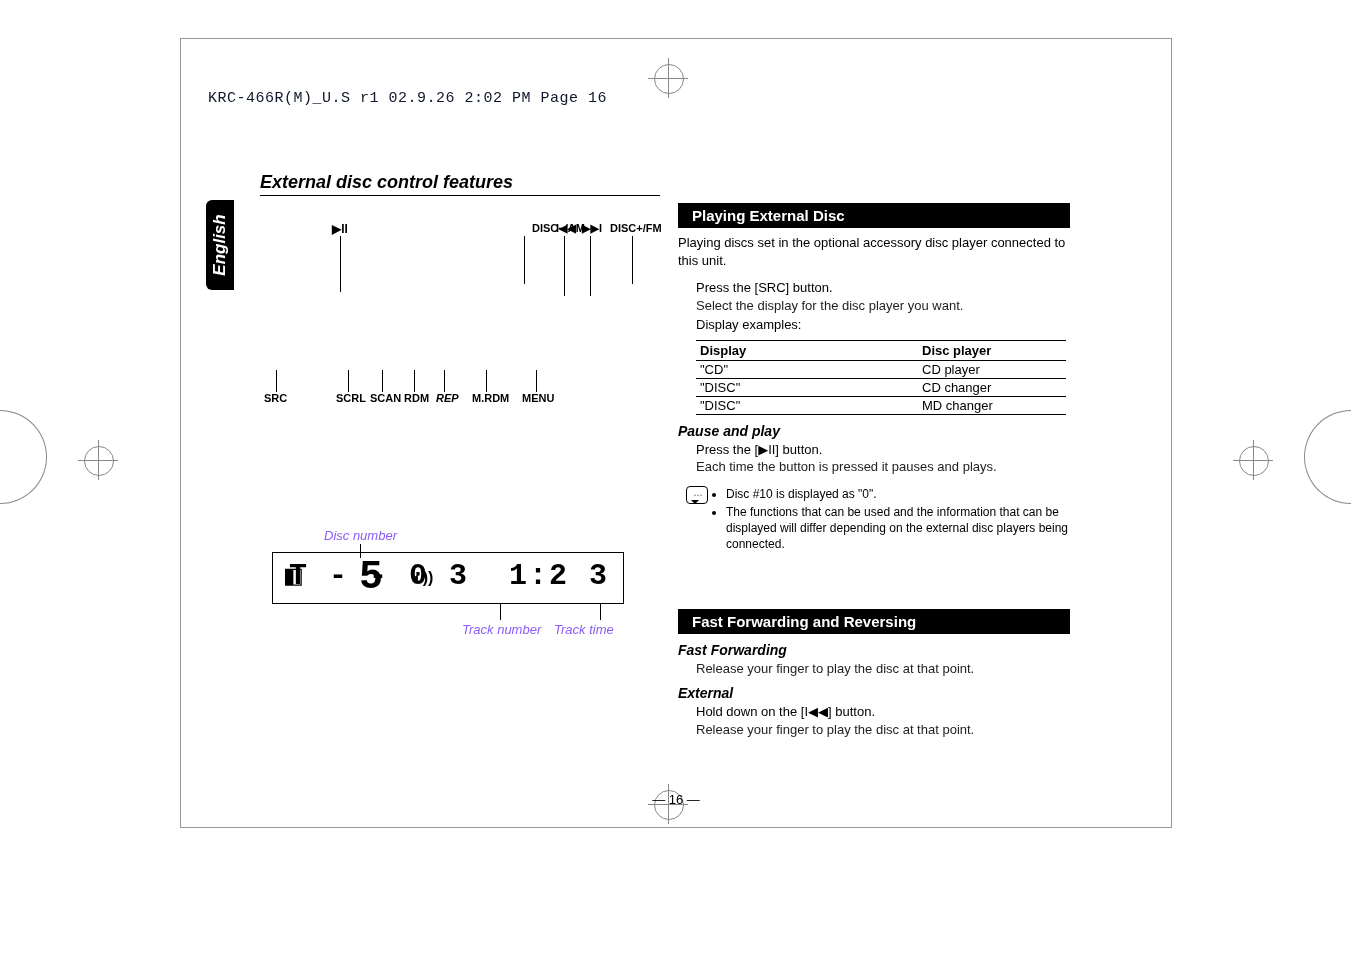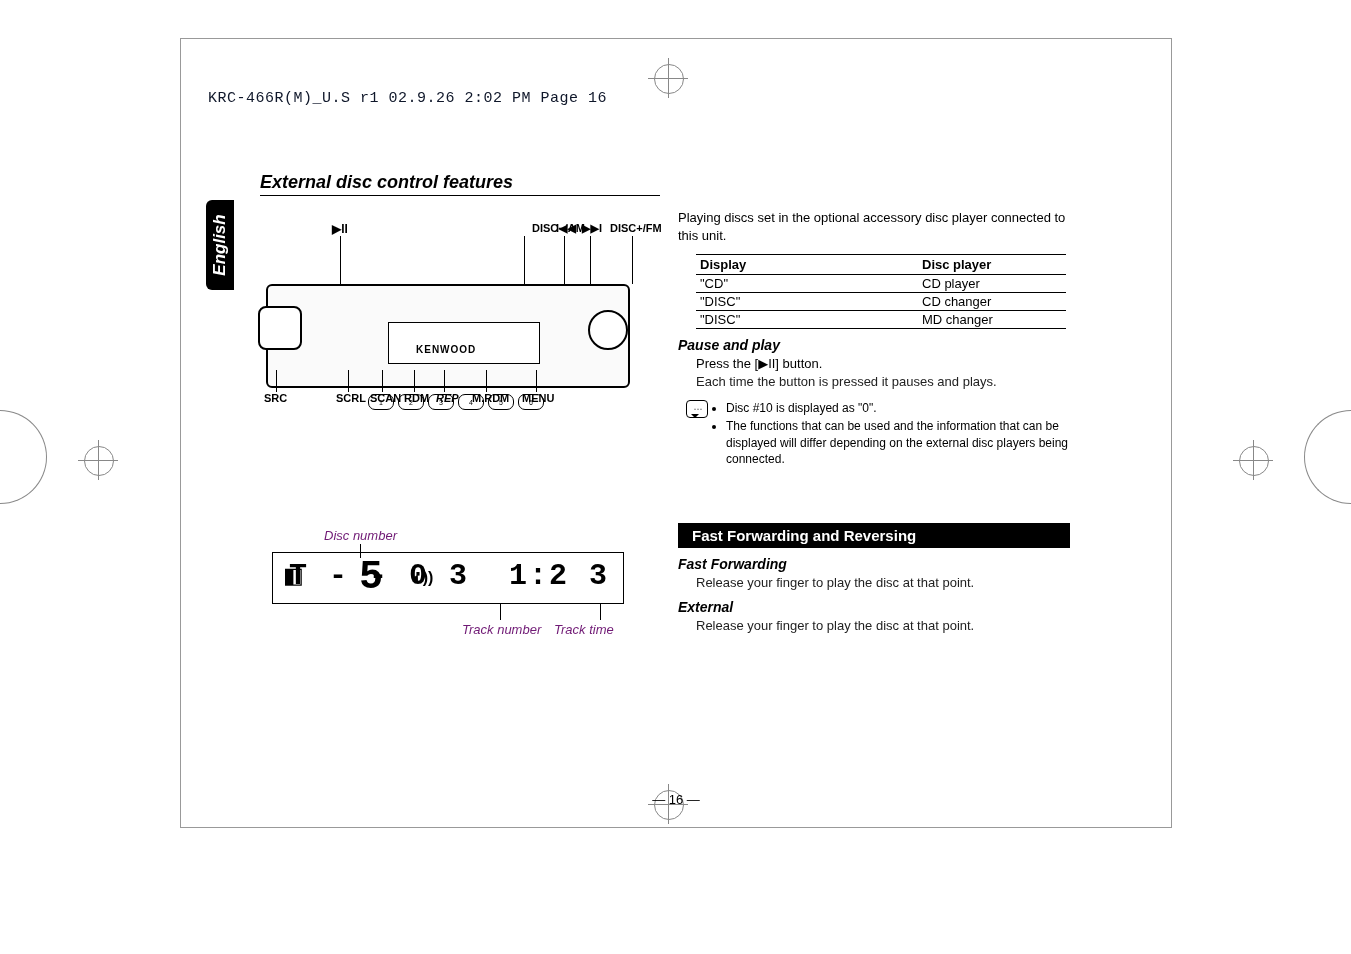--- a/index.html
+++ b/index.html
@@ -147,21 +147,21 @@
     font-family: "Courier New", monospace;
     font-size: 40px; font-weight: bold;
   }
   .lcd-icon {
     position: absolute; left: 10px; top: 10px;
     font-size: 22px;
   }
   .lcd-cd {
     position: absolute; left: 140px; top: 16px; font-size: 16px; font-weight: bold;
   }
-  .lcd-labels { position:absolute; font-style:italic; font-size:13px; color:#701a75;}
+  .lcd-labels { position:absolute; font-style:italic; font-size:13px; color:#8b5cf6;}
 
   
   .right-col {
     position: absolute;
     left: 678px;
     top: 203px;
     width: 392px;
   }
   .block-title {
     background: #000;
@@ -289,36 +289,20 @@
     <span style="left:316px; font-size:11px;">▶▶I</span>
     <span style="left:344px; font-size:11px;">DISC+/FM</span>
   </div>
 
   <div class="callout-line" style="left:340px; top:236px; height:56px;"></div>
   <div class="callout-line" style="left:524px; top:236px; height:48px;"></div>
   <div class="callout-line" style="left:564px; top:236px; height:60px;"></div>
   <div class="callout-line" style="left:590px; top:236px; height:60px;"></div>
   <div class="callout-line" style="left:632px; top:236px; height:48px;"></div>
 
-  <div class="radio-diagram">
-    <div class="radio-body">
-      <div class="radio-display"></div>
-      <div class="radio-brand">KENWOOD</div>
-      <div class="btn-row">
-        <div class="k">1</div>
-        <div class="k">2</div>
-        <div class="k">3</div>
-        <div class="k">4</div>
-        <div class="k">5</div>
-        <div class="k">6</div>
-      </div>
-    </div>
-    <div class="radio-knob-l"></div>
-    <div class="radio-knob-r"></div>
-  </div>
 
   <div class="callouts-bottom">
     <span style="left:-2px;">SRC</span>
     <span style="left:70px;">SCRL</span>
     <span style="left:104px;">SCAN</span>
     <span style="left:138px;">RDM</span>
     <span style="left:170px;font-style:italic;">REP</span>
     <span style="left:206px;">M.RDM</span>
     <span style="left:256px;">MENU</span>
   </div>
@@ -339,21 +323,27 @@
     <div class="lcd-digits">
       <span>T - - 0 3</span>&nbsp;&nbsp;<span>1:2 3</span>
     </div>
   </div>
   <div class="callout-line" style="left:500px; top:604px; height:16px;"></div>
   <div class="callout-line" style="left:600px; top:604px; height:16px;"></div>
   <div class="lcd-labels" style="left:462px; top:622px;">Track number</div>
   <div class="lcd-labels" style="left:554px; top:622px;">Track time</div>
 
   <div class="right-col">
+    <div class="block-title">Playing External Disc</div>
     <div class="intro">Playing discs set in the optional accessory disc player connected to this unit.</div>
+    <div class="step">
+      <span class="lead">Press the [SRC] button.</span>
+      <span class="sub">Select the display for the disc player you want.</span>
+      <span class="lead">Display examples:</span>
+    </div>
     <table class="display-table">
       <thead>
         <tr>
           <th style="width:60%">Display</th>
           <th>Disc player</th>
         </tr>
       </thead>
       <tbody>
         <tr>
           <td>"CD"</td>
@@ -388,17 +378,18 @@
 
     <div class="block-title spaced">Fast Forwarding and Reversing</div>
 
     <div class="subhead">Fast Forwarding</div>
     <div class="step">
       <span class="sub">Release your finger to play the disc at that point.</span>
     </div>
 
     <div class="subhead">External</div>
     <div class="step">
+      <span class="lead">Hold down on the [I◀◀] button.</span>
       <span class="sub">Release your finger to play the disc at that point.</span>
     </div>
   </div>
 
 </div>
 
 </body></html>

